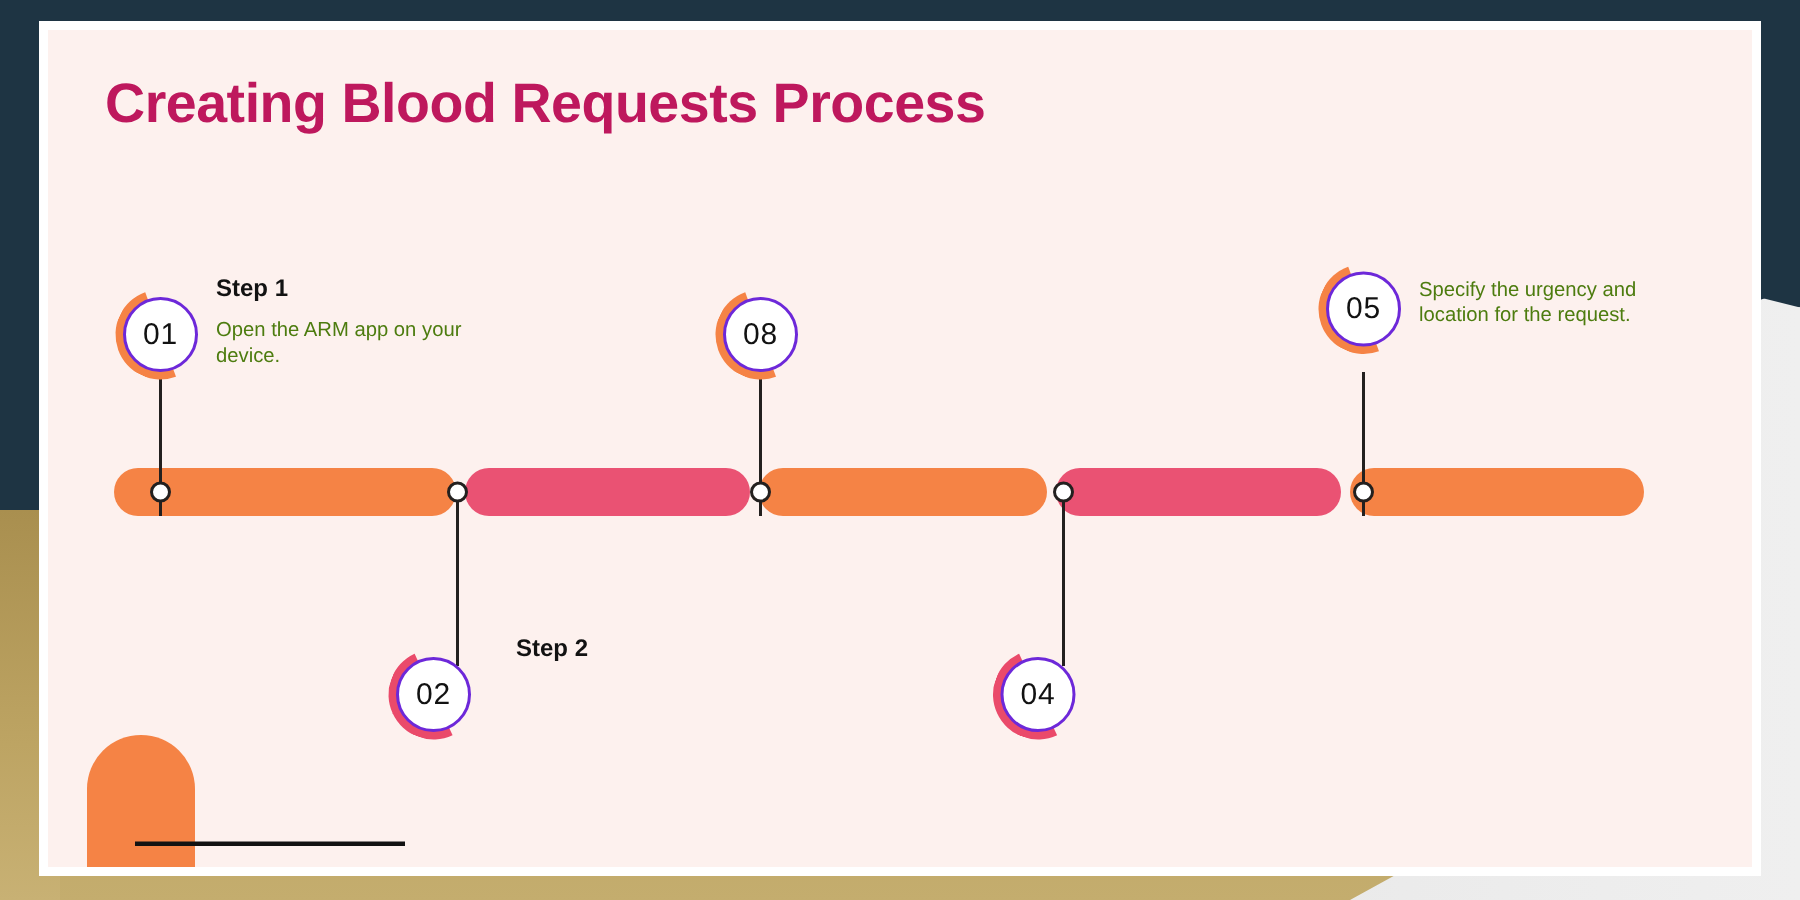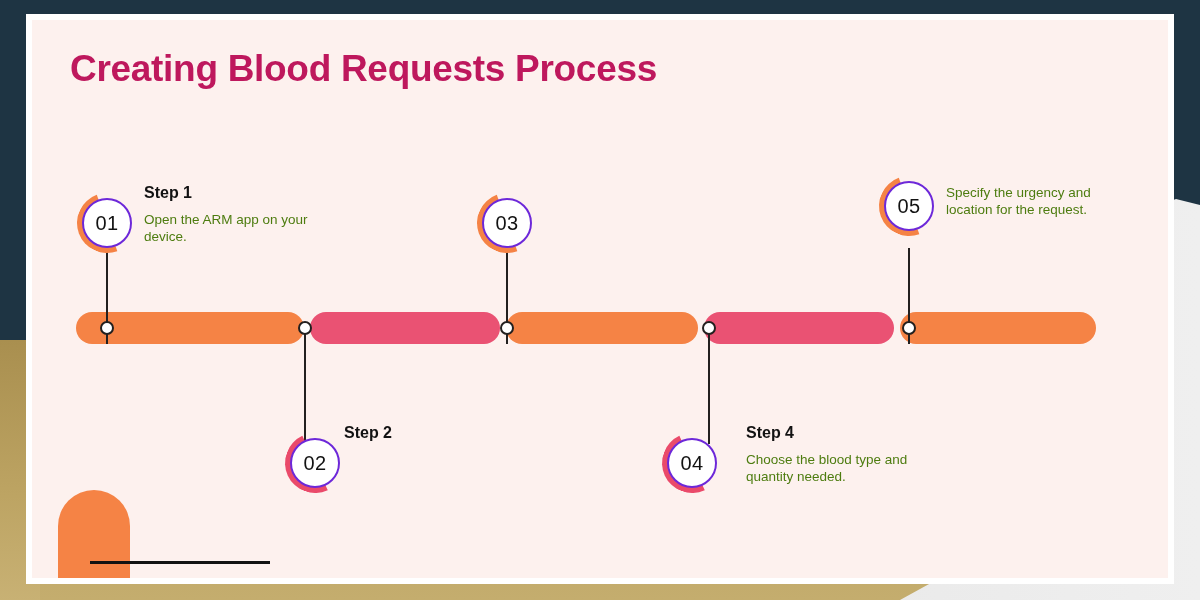--- a/index.html
+++ b/index.html
@@ -230,42 +230,38 @@
 
     <div class="badge up" style="left:50px; top:178px;">
       <div class="arc"></div>
       <div class="disc">01</div>
     </div>
     <div class="step-text" style="left:112px; top:164px;">
       <div class="step-title">Step 1</div>
       <div class="step-desc">Open the ARM app on your device.</div>
     </div>
 
-    <div class="badge down" style="left:258px; top:418px;">
+    <div class="badge down" style="left:232px; top:418px;">
       <div class="arc"></div>
       <div class="disc">02</div>
     </div>
     <div class="step-text" style="left:312px; top:404px;">
       <div class="step-title">Step 2</div>
     </div>
 
     <div class="badge up" style="left:450px; top:178px;">
       <div class="arc"></div>
-      <div class="disc">03</div>
+      <div class="disc">08</div>
     </div>
     <div class="step-text" style="left:512px; top:164px;">
     </div>
 
     <div class="badge down" style="left:635px; top:418px;">
       <div class="arc"></div>
       <div class="disc">04</div>
-    </div>
-    <div class="step-text" style="left:714px; top:404px;">
-      <div class="step-title">Step 4</div>
-      <div class="step-desc" style="max-width:190px;">Choose the blood type and quantity needed.</div>
     </div>
 
     <div class="badge up" style="left:852px; top:161px;text-decoration:underline;">
       <div class="arc"></div>
       <div class="disc">05</div>
     </div>
     <div class="step-text" style="left:914px; top:164px;">
       <div class="step-desc" style="max-width:195px;">Specify the urgency and location for the request.</div>
     </div>
 

